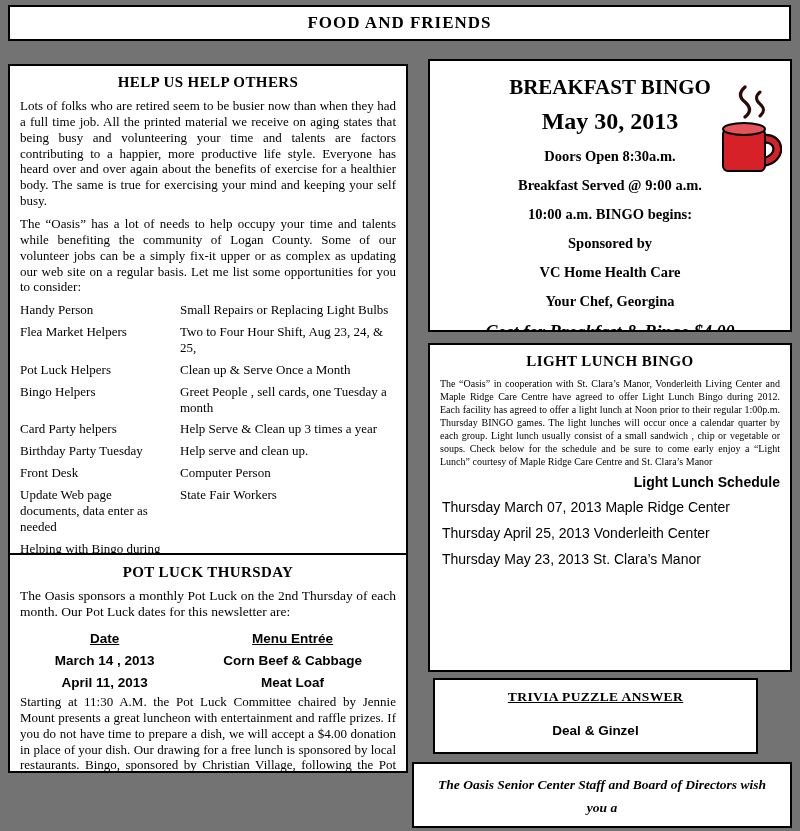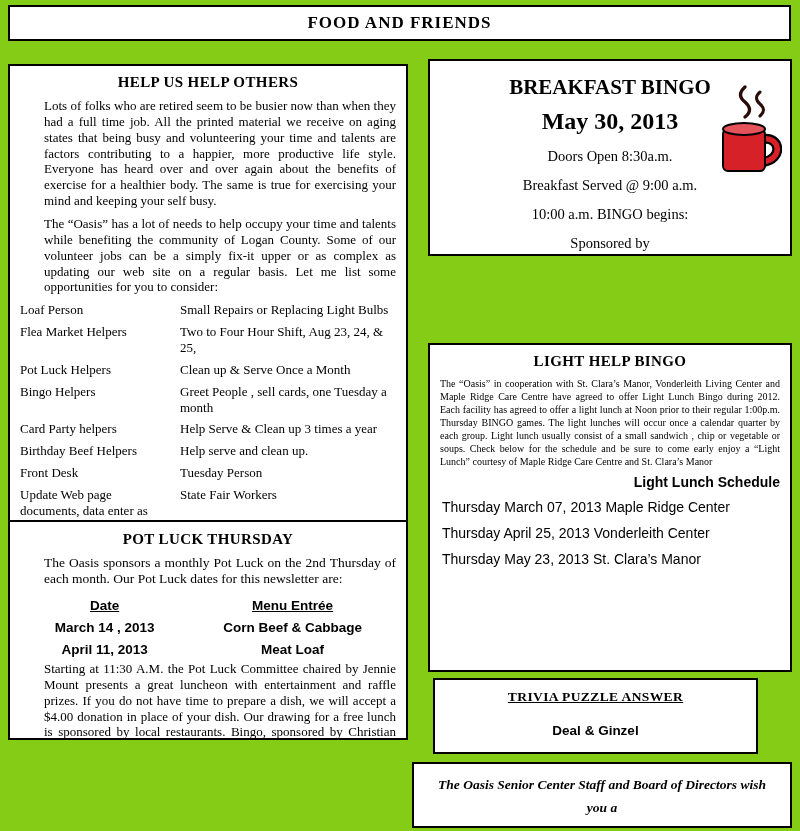--- a/index.html
+++ b/index.html
@@ -3,58 +3,58 @@
 <meta charset="utf-8">
 <style>
   * { margin:0; padding:0; box-sizing:border-box; }
   html,body { background:#ffffff; }
   body {
     width:800px; height:831px;
     font-family:"Liberation Serif", serif;
     color:#000;
     position:relative;
   }
-  .page { position:relative; width:800px; height:831px; background:#84cc16; overflow:hidden; }
+  .page { position:relative; width:800px; height:831px; background:#737373; overflow:hidden; }
   .box { position:absolute; border:2px solid #000; background:#fff; overflow:hidden; }
 
   
   .header-box { left:8px; top:5px; width:783px; height:36px;
     display:flex; align-items:center; justify-content:center; }
   .header-title { font-weight:bold; font-size:17px; letter-spacing:1px; }
 
   
   .help-box   { left:8px; top:64px;  width:400px; height:530px; padding:6px 10px; }
-  .potluck-box{ left:8px; top:520px; width:400px; height:220px; padding:7px 10px; }
+  .potluck-box{ left:8px; top:553px; width:400px; height:220px; padding:7px 10px; }
 
   
-  .breakfast-box { left:428px; top:59px;  width:364px; height:197px; padding:8px 6px; text-align:center; }
+  .breakfast-box { left:428px; top:59px;  width:364px; height:273px; padding:8px 6px; text-align:center; }
   .lunch-box     { left:428px; top:343px; width:364px; height:329px; padding:6px 10px; }
   .trivia-box    { left:433px; top:678px; width:325px; height:76px; padding:9px 8px; text-align:center; }
   .footer-box    { left:412px; top:762px; width:380px; height:66px; padding:10px 14px; text-align:center; }
 
   .section-title { text-align:center; font-weight:bold; font-size:15px;
     letter-spacing:.4px; margin:2px 0 7px 0; }
 
-  .para { font-size:13px; line-height:1.22; text-align:justify; margin-bottom:7px;margin-left:24px; }
+  .para { font-size:13px; line-height:1.22; text-align:justify; margin-bottom:7px; }
 
   
   .opp-grid { display:grid; grid-template-columns:156px 1fr; column-gap:4px; row-gap:6px;
     font-size:13px; line-height:1.22; margin-top:4px; }
   .opp-desc { white-space:pre-line; }
 
   
   .pl-table { display:grid; grid-template-columns:45% 55%; row-gap:7px;
     margin:10px 0 4px 0; font-family:"Liberation Sans", sans-serif;
     font-weight:bold; font-size:13.5px; text-align:center; }
   .pl-header { text-decoration:underline; font-size:13.5px; }
 
   
   .bb-title { font-weight:bold; font-size:21px; margin:6px 0 8px 0; }
   .bb-date  { font-weight:bold; font-size:24px; margin-bottom:13px; }
-  .bb-line  { font-weight:normal; font-size:14.5px; margin-bottom:12px; }
+  .bb-line  { font-weight:bold; font-size:14.5px; margin-bottom:12px; }
   .bb-cost  { font-weight:bold; font-style:italic; font-size:18px; margin-top:2px; }
   .cup-wrap { position:absolute; top:22px; right:8px; width:64px; height:96px; }
 
   
   .ll-para { font-size:10px; line-height:1.3; text-align:justify; margin-bottom:6px; }
   .ll-sched-title { font-family:"Liberation Sans", sans-serif; font-weight:bold;
     font-size:14px; text-align:right; margin:4px 0 9px 0; }
   .ll-sched-line { font-family:"Liberation Sans", sans-serif; font-weight:normal;
     font-size:14px; margin-bottom:10px; padding-left:2px; }
 
@@ -74,34 +74,34 @@
 
   <div class="box header-box">
     <span class="header-title">FOOD AND FRIENDS</span>
   </div>
 
   <div class="box help-box">
     <div class="section-title">HELP US HELP OTHERS</div>
     <p class="para">Lots  of folks who are retired seem to be busier now than when they had a full time job. All the printed material we receive on aging states that being busy and volunteering your time and  talents are factors contributing to a happier, more productive life style. Everyone has heard over and over again about the benefits of exercise for a healthier body. The same is true for exercising your mind and keeping your self  busy.</p>
     <p class="para">The “Oasis” has a lot of needs to help occupy your time and talents while benefiting the community of Logan County.  Some of our volunteer jobs can be a simply fix-it upper or as complex as updating our web site on a regular basis.  Let me list some opportunities for you to consider:</p>
     <div class="opp-grid">
-      <div class="opp-role">Loaf Person</div>
+      <div class="opp-role">Handy Person</div>
       <div class="opp-desc">Small Repairs or Replacing Light Bulbs</div>
       <div class="opp-role">Flea Market Helpers</div>
       <div class="opp-desc">Two to Four Hour Shift,  Aug 23, 24, &amp; 25,</div>
       <div class="opp-role">Pot Luck Helpers</div>
       <div class="opp-desc">Clean up &amp; Serve Once a Month</div>
       <div class="opp-role">Bingo Helpers</div>
       <div class="opp-desc">Greet People , sell cards,  one Tuesday a month</div>
       <div class="opp-role">Card Party helpers</div>
       <div class="opp-desc">Help Serve &amp; Clean up 3 times a year</div>
-      <div class="opp-role">Birthday Beef Helpers</div>
+      <div class="opp-role">Birthday Party Tuesday</div>
       <div class="opp-desc">Help serve and clean up.</div>
       <div class="opp-role">Front Desk</div>
-      <div class="opp-role">Tuesday Person</div>
+      <div class="opp-role">Computer Person</div>
       <div class="opp-desc">Update Web page
  documents, data enter as needed</div>
       <div class="opp-role">State Fair Workers</div>
       <div class="opp-desc">Helping with Bingo during State Fair</div>
     </div>
   </div>
 
   <div class="box potluck-box">
     <div class="section-title">POT LUCK THURSDAY</div>
     <p class="para" style="font-size:13.5px;">The Oasis sponsors a monthly Pot Luck on the 2nd Thursday of each month.  Our Pot Luck dates for this newsletter are:</p>
@@ -132,21 +132,21 @@
     <div class="bb-line">Doors Open 8:30a.m.</div>
     <div class="bb-line">Breakfast Served  @ 9:00 a.m.</div>
     <div class="bb-line">10:00 a.m. BINGO begins:</div>
     <div class="bb-line">Sponsored by</div>
     <div class="bb-line">VC Home Health Care</div>
     <div class="bb-line">Your Chef, Georgina</div>
     <div class="bb-cost">Cost for Breakfast &amp; Bingo $4.00</div>
   </div>
 
   <div class="box lunch-box">
-    <div class="section-title">LIGHT HELP BINGO</div>
+    <div class="section-title">LIGHT LUNCH BINGO</div>
     <p class="ll-para">The “Oasis” in cooperation with St. Clara’s Manor, Vonderleith Living Center and   Maple Ridge Care Centre have agreed to offer Light Lunch Bingo during 2012.  Each facility has agreed to offer a light lunch at Noon prior to their regular 1:00p.m. Thursday  BINGO games.  The light lunches will occur once a calendar quarter by each group.  Light lunch usually consist of a small    sandwich , chip or vegetable or soups.  Check below for the schedule and be sure to come early enjoy a “Light Lunch” courtesy of Maple Ridge Care     Centre and St. Clara’s Manor</p>
     <div class="ll-sched-title">Light Lunch Schedule</div>
     <div class="ll-sched-line">Thursday March 07, 2013  Maple Ridge  Center</div>
     <div class="ll-sched-line">Thursday April 25, 2013 Vonderleith Center</div>
     <div class="ll-sched-line">Thursday May 23, 2013  St. Clara’s Manor</div>
   </div>
 
   <div class="box trivia-box">
     <div class="trivia-title">TRIVIA PUZZLE ANSWER</div>
     <div class="trivia-answer">Deal &amp; Ginzel</div>

